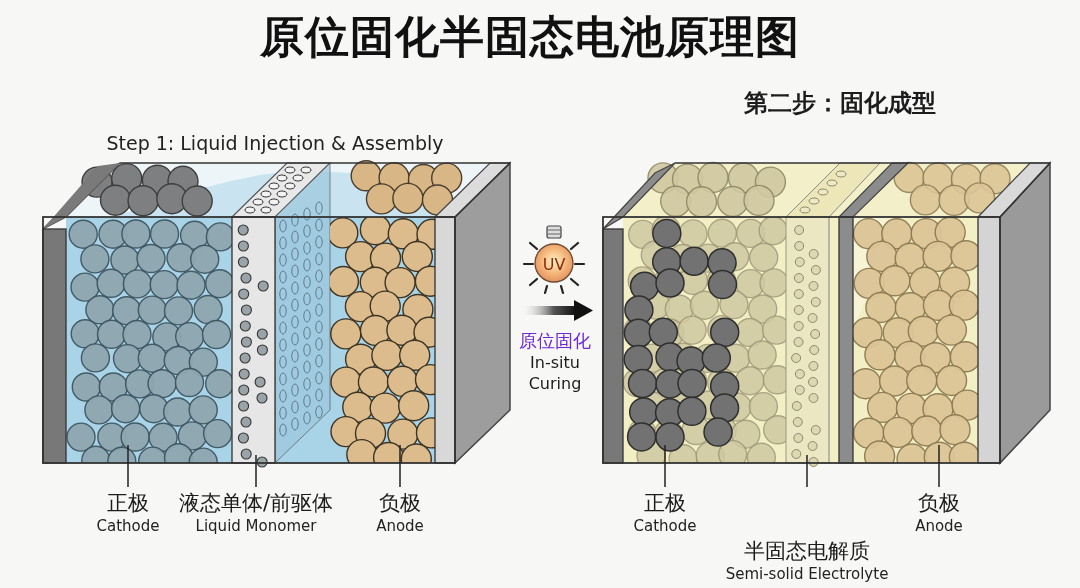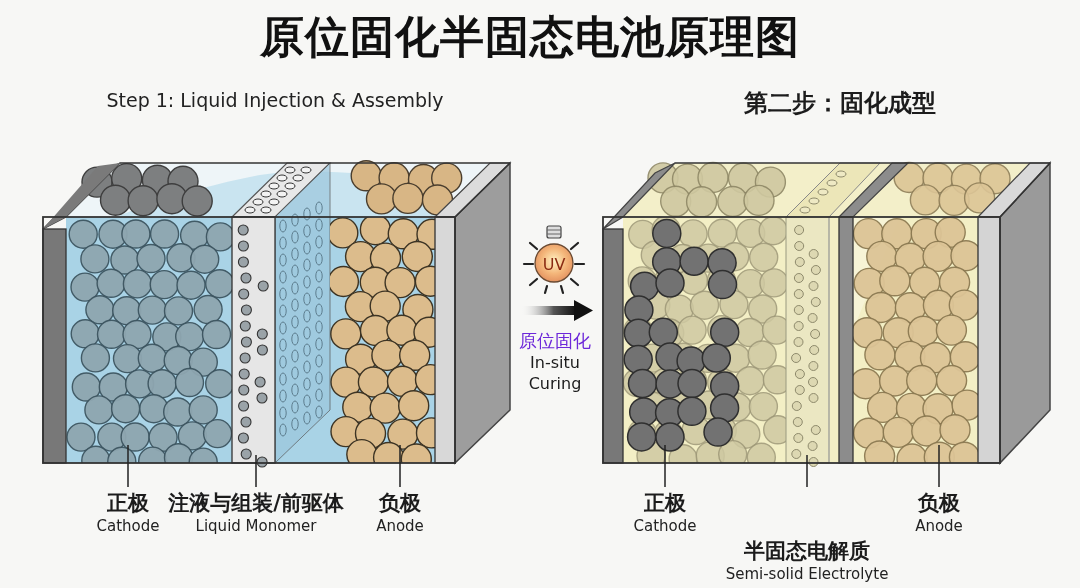--- a/index.html
+++ b/index.html
@@ -2,26 +2,26 @@
 <html><head>
 <meta charset="utf-8">
 <style>
   html, body { margin:0; padding:0; background:#f7f7f5; }
   body { width:1080px; height:588px; position:relative; overflow:hidden;
          font-family: "DejaVu Sans", "Liberation Sans", sans-serif; color:#1a1a1a; }
   .title { position:absolute; left:0; top:8px; width:1060px; text-align:center;
            font-size:44px; font-weight:bold; letter-spacing:1px; color:#111; }
   .step-head { position:absolute; text-align:center; }
   .step-head .zh { font-size:24px; font-weight:bold; color:#1c1c1c; line-height:30px; }
-  .step-head .en { font-size:19px; color:#222; line-height:24px; }
+  .step-head .en { font-size:19px; color:#222; line-height:24px;margin-top:43px; }
   #step1 { left:60px; top:88px; width:430px; }
   #step2 { left:680px; top:88px; width:320px; }
   svg#diagram { position:absolute; left:0; top:0; }
   .lbl { position:absolute; text-align:center; }
-  .lbl .zh { font-size:21px; color:#1c1c1c; line-height:26px;font-weight:bold; }
+  .lbl .zh { font-size:21px; color:#1c1c1c; line-height:26px; }
   .lbl .en { font-size:15px; color:#222; line-height:20px; }
   .mid { position:absolute; left:505px; top:330px; width:100px; text-align:center; }
   .mid .zh { font-size:18px; color:#6d28d9; line-height:22px; }
   .mid .en { font-size:16px; color:#1c1c1c; line-height:21px; }
 </style>
 </head>
 <body>
 
 <div class="title">原位固化半固态电池原理图</div>
 
@@ -539,21 +539,21 @@
   <div class="zh">原位固化</div>
   <div class="en">In-situ</div>
   <div class="en">Curing</div>
 </div>
 
 <div class="lbl" style="left:78px; top:490px; width:100px;">
   <div class="zh">正极</div>
   <div class="en">Cathode</div>
 </div>
 <div class="lbl" style="left:166px; top:490px; width:180px;">
-  <div class="zh">注液与组装/前驱体</div>
+  <div class="zh">液态单体/前驱体</div>
   <div class="en">Liquid Monomer</div>
 </div>
 <div class="lbl" style="left:350px; top:490px; width:100px;">
   <div class="zh">负极</div>
   <div class="en">Anode</div>
 </div>
 
 <div class="lbl" style="left:615px; top:490px; width:100px;">
   <div class="zh">正极</div>
   <div class="en">Cathode</div>

